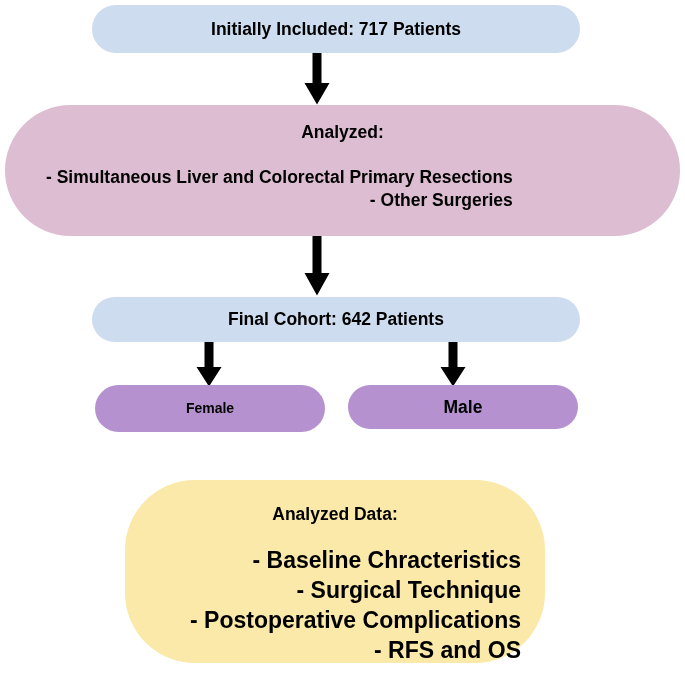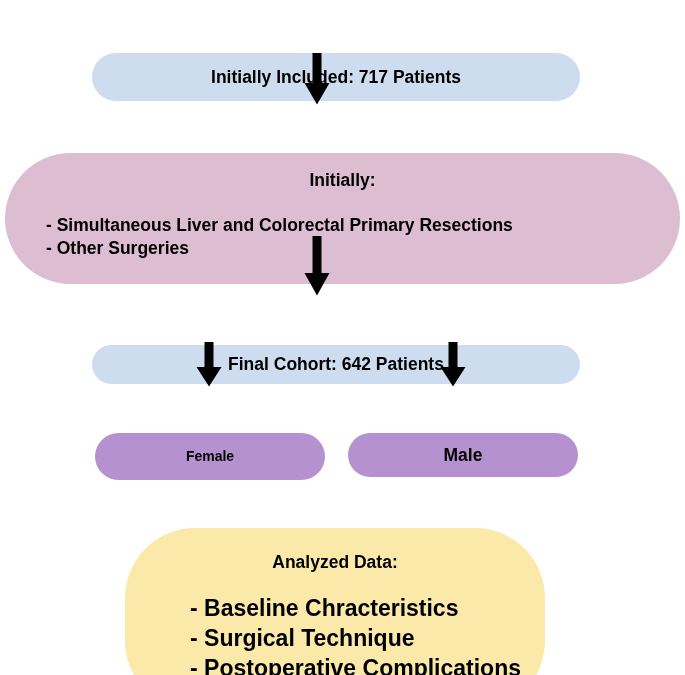--- a/index.html
+++ b/index.html
@@ -24,35 +24,34 @@
   .node {
     position: absolute;
     box-sizing: border-box;
     display: flex;
     flex-direction: column;
     align-items: center;
     justify-content: center;
     color: #000000;
     font-weight: bold;
     text-align: center;
-    margin-top: 48px;
   }
 
   .node .node-title {
     font-weight: bold;
     color: #000;
     line-height: 1.15;
     white-space: nowrap;
   }
 
   .node ul.node-list {
     list-style: none;
     margin: 0;
     padding: 0;
-    text-align: left;
+    text-align: right;
   }
   .node ul.node-list li {
     font-weight: bold;
     color: #000;
     white-space: nowrap;
   }
 
   
   #node-initial {
     left: 92px;
@@ -79,21 +78,21 @@
     margin-top: 24px;
     margin-left: 41px;
     align-self: flex-start;
   }
   #node-excluded .node-list li { font-size: 17.5px; line-height: 1.32; }
 
   #node-final {
     left: 92px;
     top: 297px;
     width: 488px;
-    height: 39px;
+    height: 45px;
     background: #cddcee;
     border-radius: 23px;
   }
   #node-final .node-title { font-size: 17.5px; }
 
   #node-female {
     left: 95px;
     top: 385px;
     width: 230px;
     height: 47px;
@@ -150,21 +149,21 @@
     <div class="node-title">Initially Included: 717 Patients</div>
   </div>
 
   <div class="arrow" id="arrow-initial-excluded">
     <svg width="26" height="52" viewBox="0 0 26 52" aria-hidden="true">
       <polygon points="8.5,0 17.5,0 17.5,30 25.5,30 13,51.5 0.5,30 8.5,30" fill="#000000"></polygon>
     </svg>
   </div>
 
   <div class="node" id="node-excluded">
-    <div class="node-title">Initially:</div>
+    <div class="node-title">Analyzed:</div>
     <ul class="node-list">
       <li>- Simultaneous Liver and Colorectal Primary Resections</li>
       <li>- Other Surgeries</li>
     </ul>
   </div>
 
   <div class="arrow" id="arrow-excluded-final">
     <svg width="26" height="60" viewBox="0 0 26 60" aria-hidden="true">
       <polygon points="8.5,0 17.5,0 17.5,37 25.5,37 13,59.5 0.5,37 8.5,37" fill="#000000"></polygon>
     </svg>

